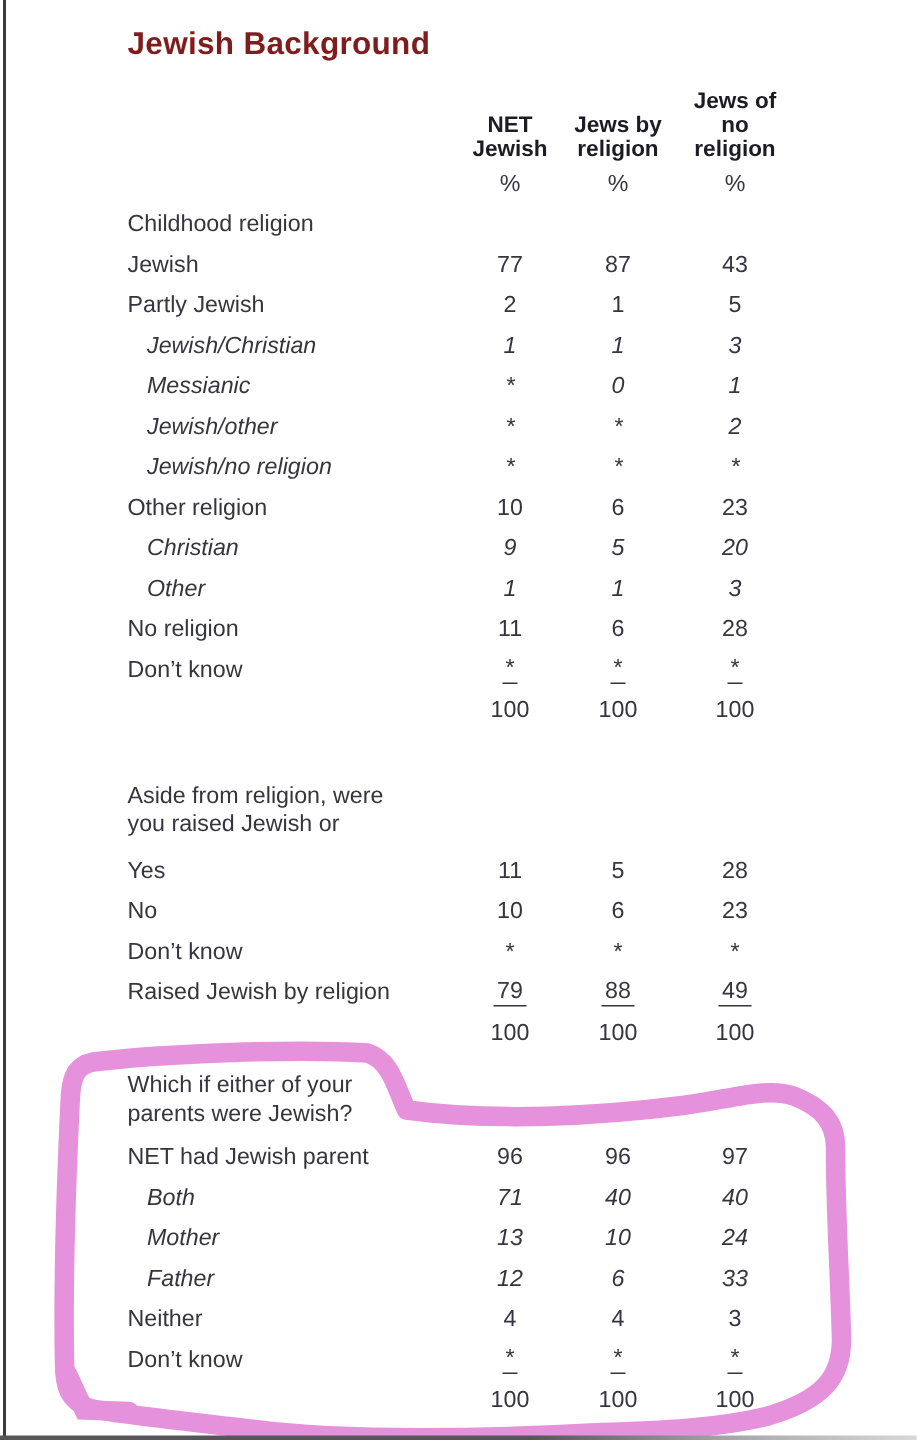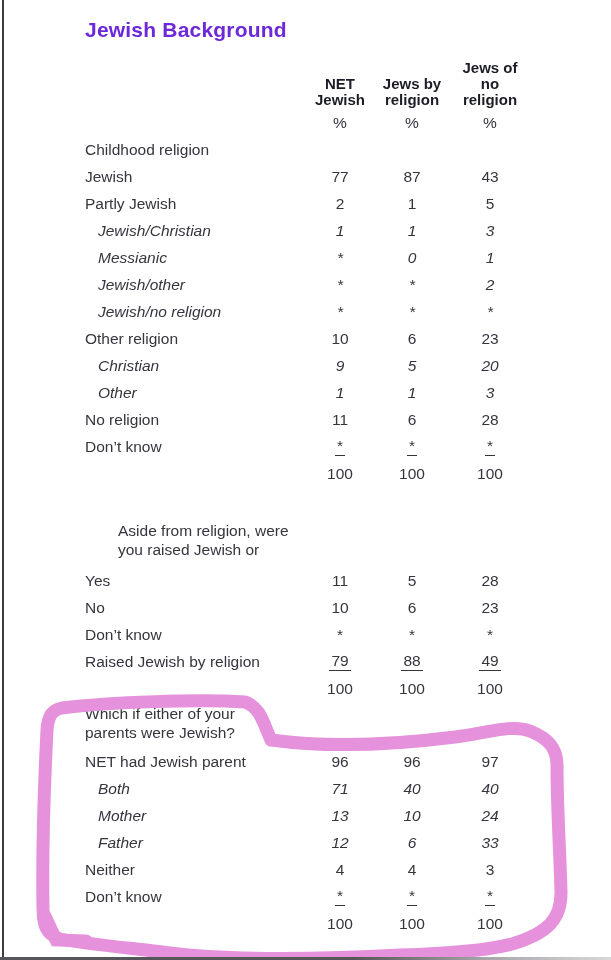--- a/index.html
+++ b/index.html
@@ -17,38 +17,38 @@
   }
   .page-edge-bottom{
     position:absolute;left:0;right:0;bottom:0;height:3px;
     background:linear-gradient(to right,#55555a 0%,#55555a 58%,#a8a8ac 80%,#d8d8da 100%);
   }
   .content{
     position:absolute;left:85px;top:18px;width:441px;
     font-size:15.5px;
   }
   .title{
-    font-size:21px;font-weight:bold;color:#6d28d9;
+    font-size:21px;font-weight:bold;color:#7f1d1d;
     margin:0;letter-spacing:0.2px;
   }
   .header-block{
     display:flex;align-items:flex-end;margin-top:18px;
   }
   .label-spacer{width:219px;}
   .hcell{
     width:72px;text-align:center;font-weight:bold;
     font-size:15px;line-height:16px;color:#1c1c26;
   }
   .hcell.c3{margin-left:6px;text-align:center;}
   .pct-row{display:flex;margin-top:6px;}
   .pct-row .cell{line-height:18px;}
   .q{line-height:19px;}
   .sec0 .q{margin-top:8px;margin-bottom:4px;}
-  .sec1 .q{margin-top:34px;margin-bottom:8px;margin-left:33px;}
-  .sec2 .q{margin-top:2px;margin-bottom:6px;}
+  .sec1 .q{margin-top:34px;margin-bottom:8px;}
+  .sec2 .q{margin-top:12px;margin-bottom:6px;}
   .row{display:flex;height:27px;align-items:center;}
   .lbl{width:219px;}
   .cell{width:72px;text-align:center;}
   .cell.c3{margin-left:6px;}
   .row.sub .lbl{font-style:italic;padding-left:13px;width:206px;}
   .row.sub .cell{font-style:italic;}
   .u{
     display:inline-block;
     border-bottom:1.6px solid #35353d;
     padding:0 2px;

